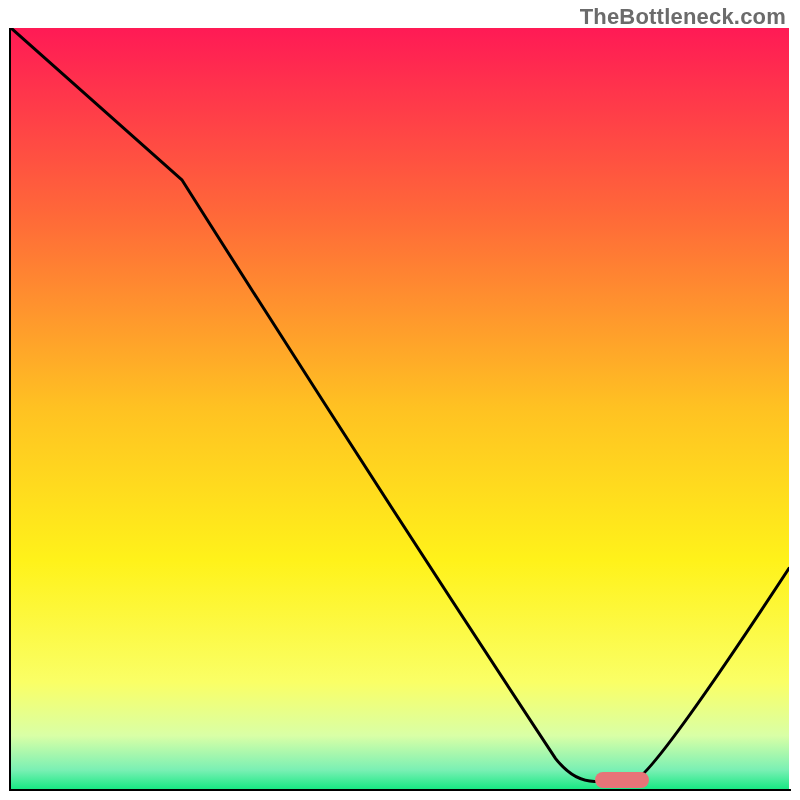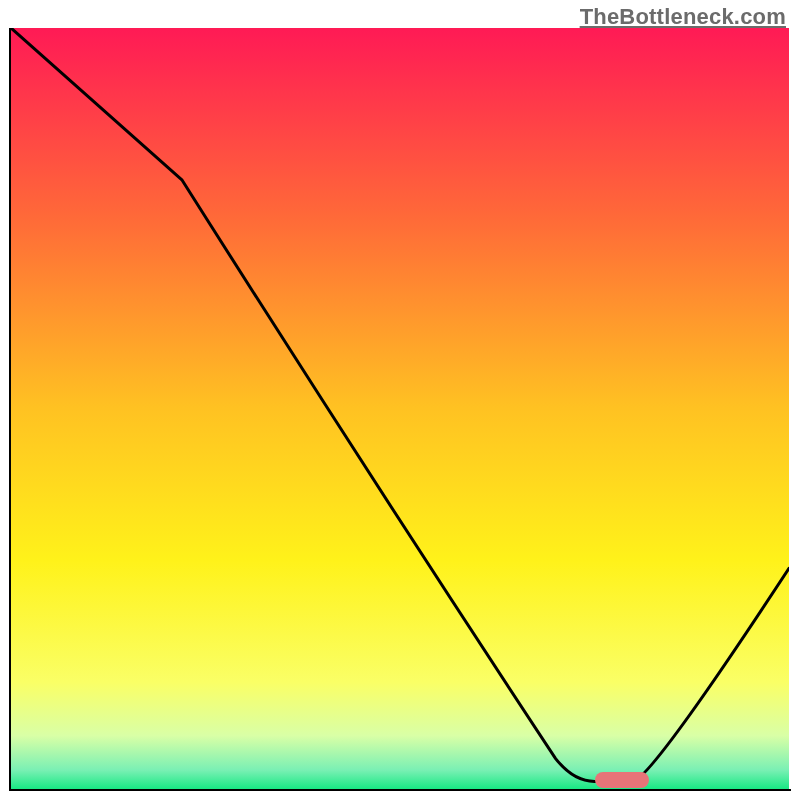--- a/index.html
+++ b/index.html
@@ -13,21 +13,20 @@
   }
   .watermark {
     position: absolute;
     top: 4px;
     right: 14px;
     font-size: 22px;
     font-weight: bold;
     color: #6b6b6b;
     letter-spacing: 0.2px;
     z-index: 10;
-    text-decoration: underline;
   }
   .chart-frame {
     position: absolute;
     left: 9px;
     top: 28px;
     width: 782px;
     height: 763px;
     border: 2px solid #000;
     border-right: none;
     border-top: none;

